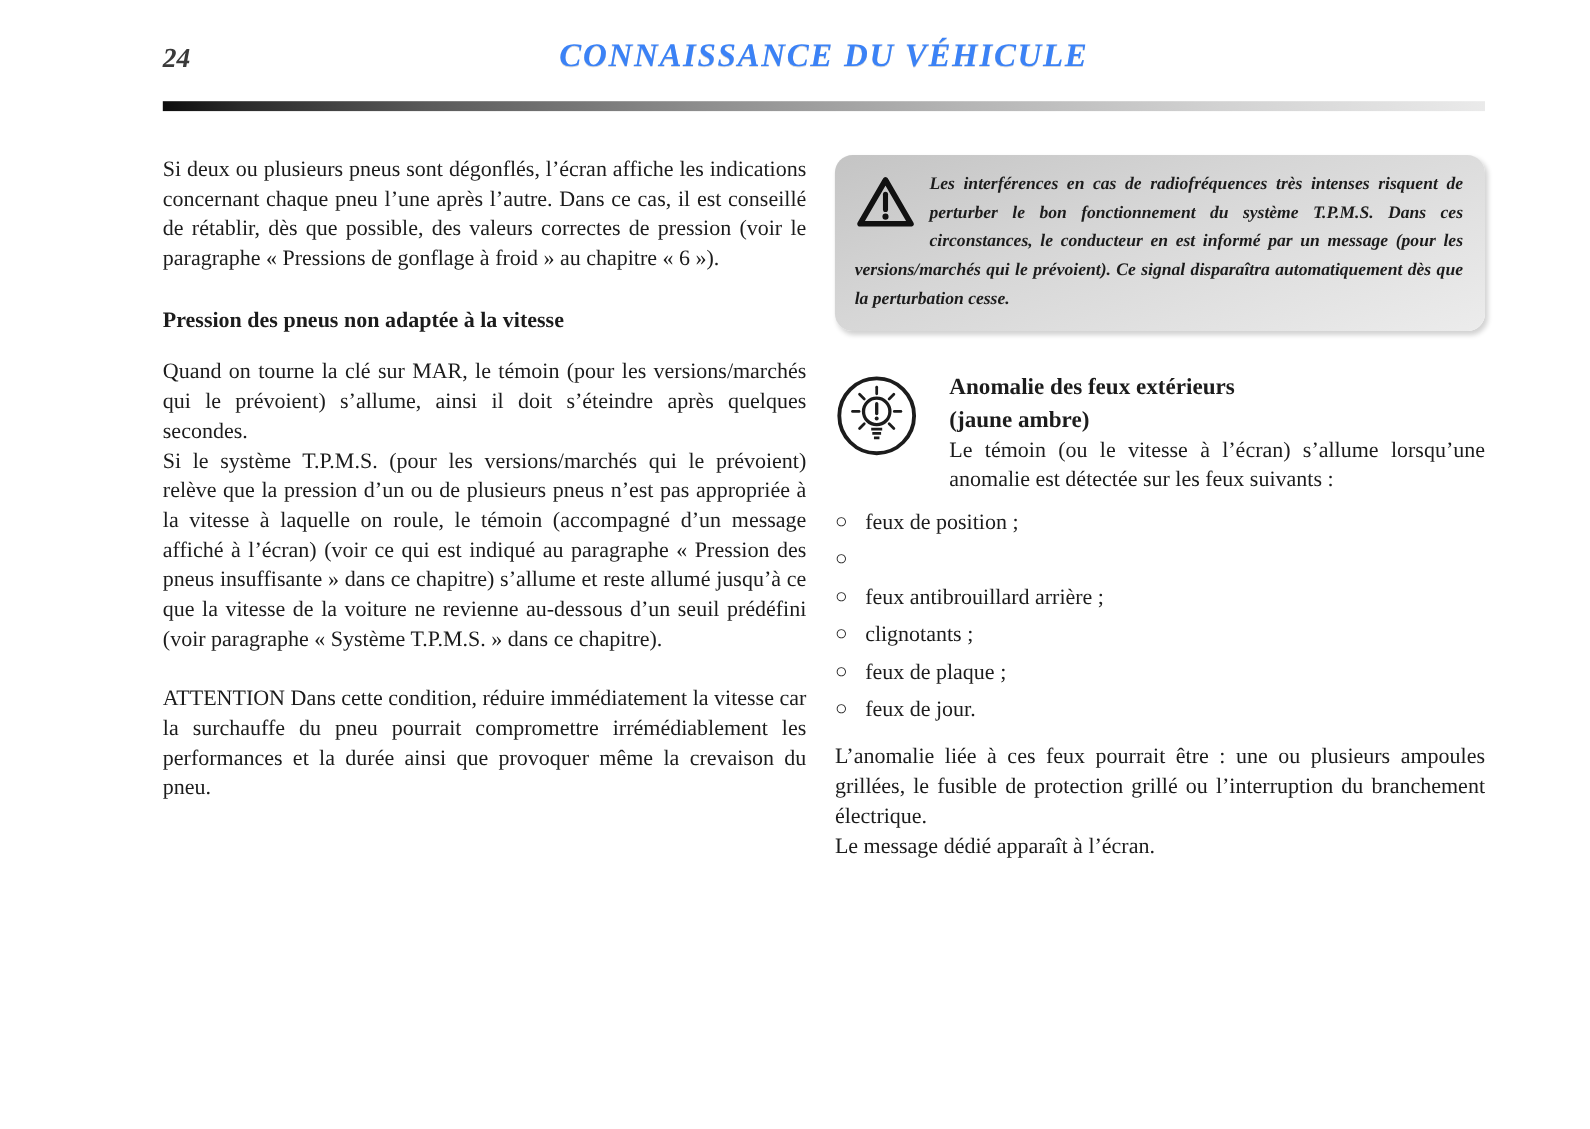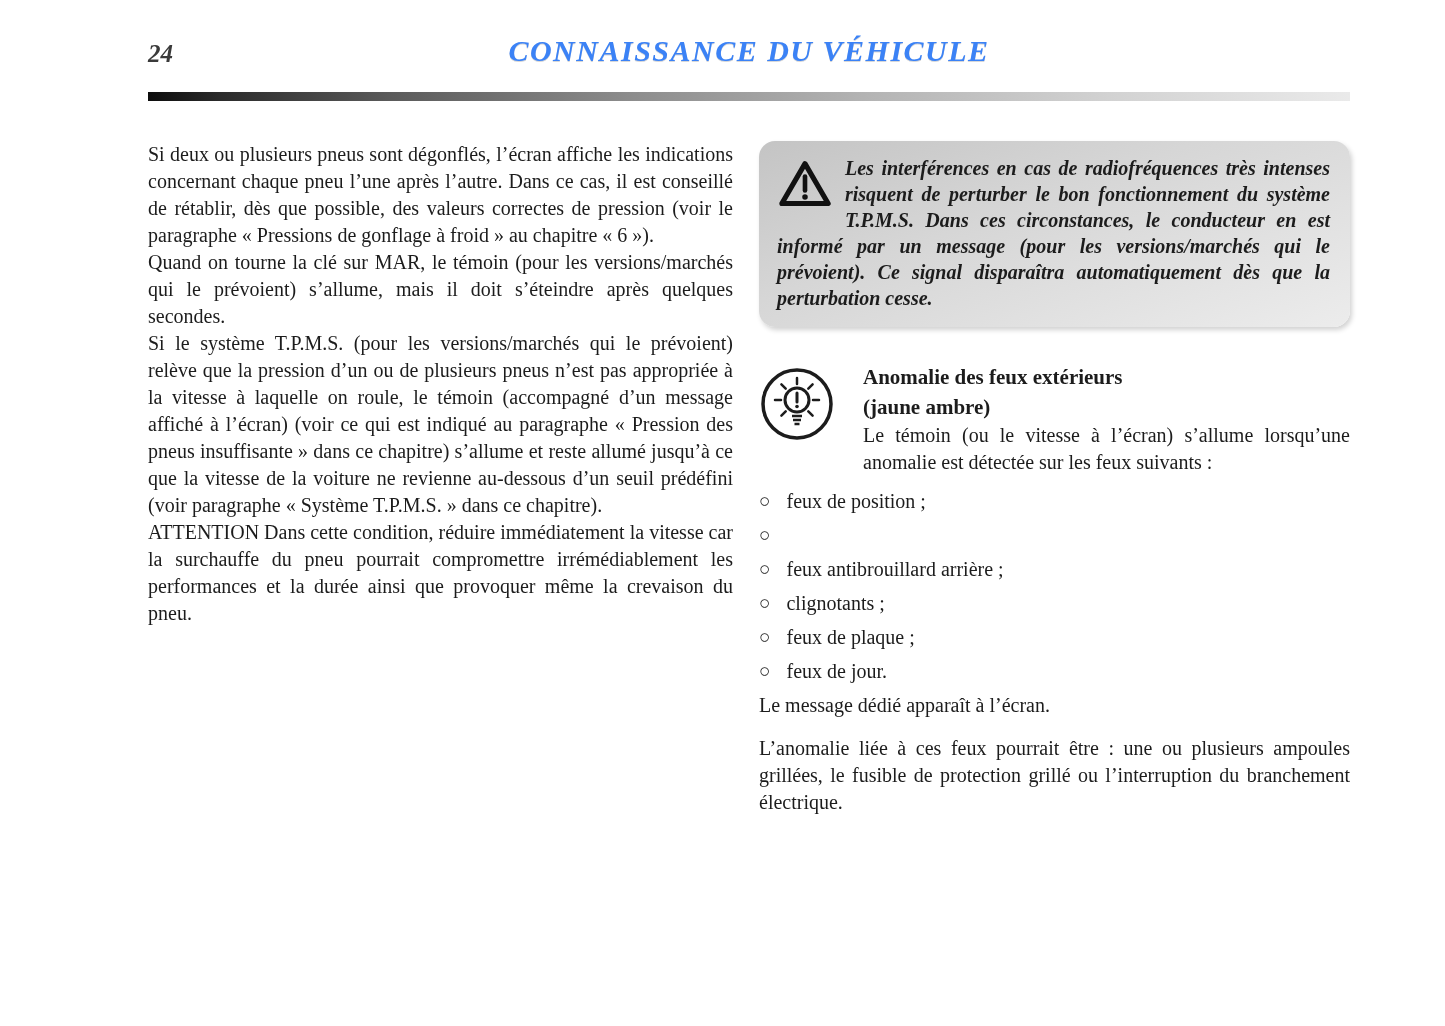--- a/index.html
+++ b/index.html
@@ -31,31 +31,31 @@
     background: linear-gradient(90deg,#0d0d0d 0%,#2b2b2b 6%,#5a5a5a 20%,#8c8c8c 40%,#b4b4b4 60%,#d2d2d2 80%,#eaeaea 100%);
   }
 
   
   .columns { display:flex; gap:26px; margin-top:40px; }
   .col-left  { flex:0 0 585px; width:585px; }
   .col-right { flex:1; min-width:0; }
 
   .body-text { font-size:20px; line-height:27px; text-align:justify; }
   .para { margin:0 0 0 0; }
-  .mt { }
+  .mt { margin-top:27px; }
   .section-heading-left {
     font-size:20px; font-weight:bold; margin:29px 0 20px 0;
   }
 
   
   .warning-box {
     background: linear-gradient(160deg,#c4c4c4 0%,#d6d6d6 40%,#ececec 100%);
     border-radius:16px;
     padding:14px 20px 16px 18px;
-    font-size:20px; font-weight:bold; font-style:italic;
+    font-size:16px; font-weight:bold; font-style:italic;
     line-height:26px; text-align:justify;
     box-shadow: 2px 3px 5px rgba(0,0,0,0.18);
   }
   .warn-icon { float:left; width:68px; height:76px; padding-top:4px; }
 
   
   .lamp-section { margin-top:35px; }
   .lamp-icon { float:left; width:104px; height:112px; padding-top:4px; }
   .lamp-heading { font-size:21px; font-weight:bold; line-height:30px; }
   .lamp-heading span { display:block; }
@@ -76,21 +76,22 @@
   <div class="header-row">
     <div class="page-number">24</div>
     <div class="header-title">CONNAISSANCE DU VÉHICULE</div>
   </div>
   <div class="header-rule"></div>
 
   <div class="columns">
 
     <div class="col-left body-text">
       <div class="para">Si deux ou plusieurs pneus sont dégonflés, l’écran affiche les indications concernant chaque pneu l’une après l’autre. Dans ce cas, il est conseillé de rétablir, dès que possible, des valeurs correctes de pression (voir le paragraphe « Pressions de gonflage à froid » au chapitre « 6 »).</div>
-      <div class="para">Quand on tourne la clé sur MAR, le témoin (pour les versions/marchés qui le prévoient) s’allume, mais il doit s’éteindre après quelques secondes.</div>
+      <div class="section-heading-left">Pression des pneus non adaptée à la vitesse</div>
+      <div class="para">Quand on tourne la clé sur MAR, le témoin (pour les versions/marchés qui le prévoient) s’allume, ainsi il doit s’éteindre après quelques secondes.</div>
       <div class="para">Si le système T.P.M.S. (pour les versions/marchés qui le prévoient) relève que la pression d’un ou de plusieurs pneus n’est pas appropriée à la vitesse à laquelle on roule, le témoin (accompagné d’un message affiché à l’écran) (voir ce qui est indiqué au paragraphe « Pression des pneus insuffisante » dans ce chapitre) s’allume et reste allumé jusqu’à ce que la vitesse de la voiture ne revienne au-dessous d’un seuil prédéfini (voir paragraphe « Système T.P.M.S. » dans ce chapitre).</div>
       <div class="para mt">ATTENTION Dans cette condition, réduire immédiatement la vitesse car la surchauffe du pneu pourrait compromettre irrémédiablement les performances et la durée ainsi que provoquer même la crevaison du pneu.</div>
     </div>
 
     <div class="col-right">
 
       <div class="warning-box">
         <span class="warn-icon">
           <svg viewBox="0 0 60 54" width="56" height="50" aria-hidden="true">
             <path d="M30 5 L55 48 L5 48 Z" fill="none" stroke="#111" stroke-width="5.5" stroke-linejoin="round"></path>
@@ -145,19 +146,19 @@
           <li>
             <span class="bullet-glyph">○</span>
             <span>feux de plaque ;</span>
           </li>
           <li>
             <span class="bullet-glyph">○</span>
             <span>feux de jour.</span>
           </li>
         </ul>
 
+        <div class="lamp-intro outro">L’anomalie liée à ces feux pourrait être : une ou plusieurs ampoules grillées, le fusible de protection grillé ou l’interruption du branchement électrique.</div>
         <div class="lamp-intro">Le message dédié apparaît à l’écran.</div>
-        <div class="lamp-intro outro">L’anomalie liée à ces feux pourrait être : une ou plusieurs ampoules grillées, le fusible de protection grillé ou l’interruption du branchement électrique.</div>
       </div>
 
     </div>
   </div>
 </div>
 
 </body></html>

